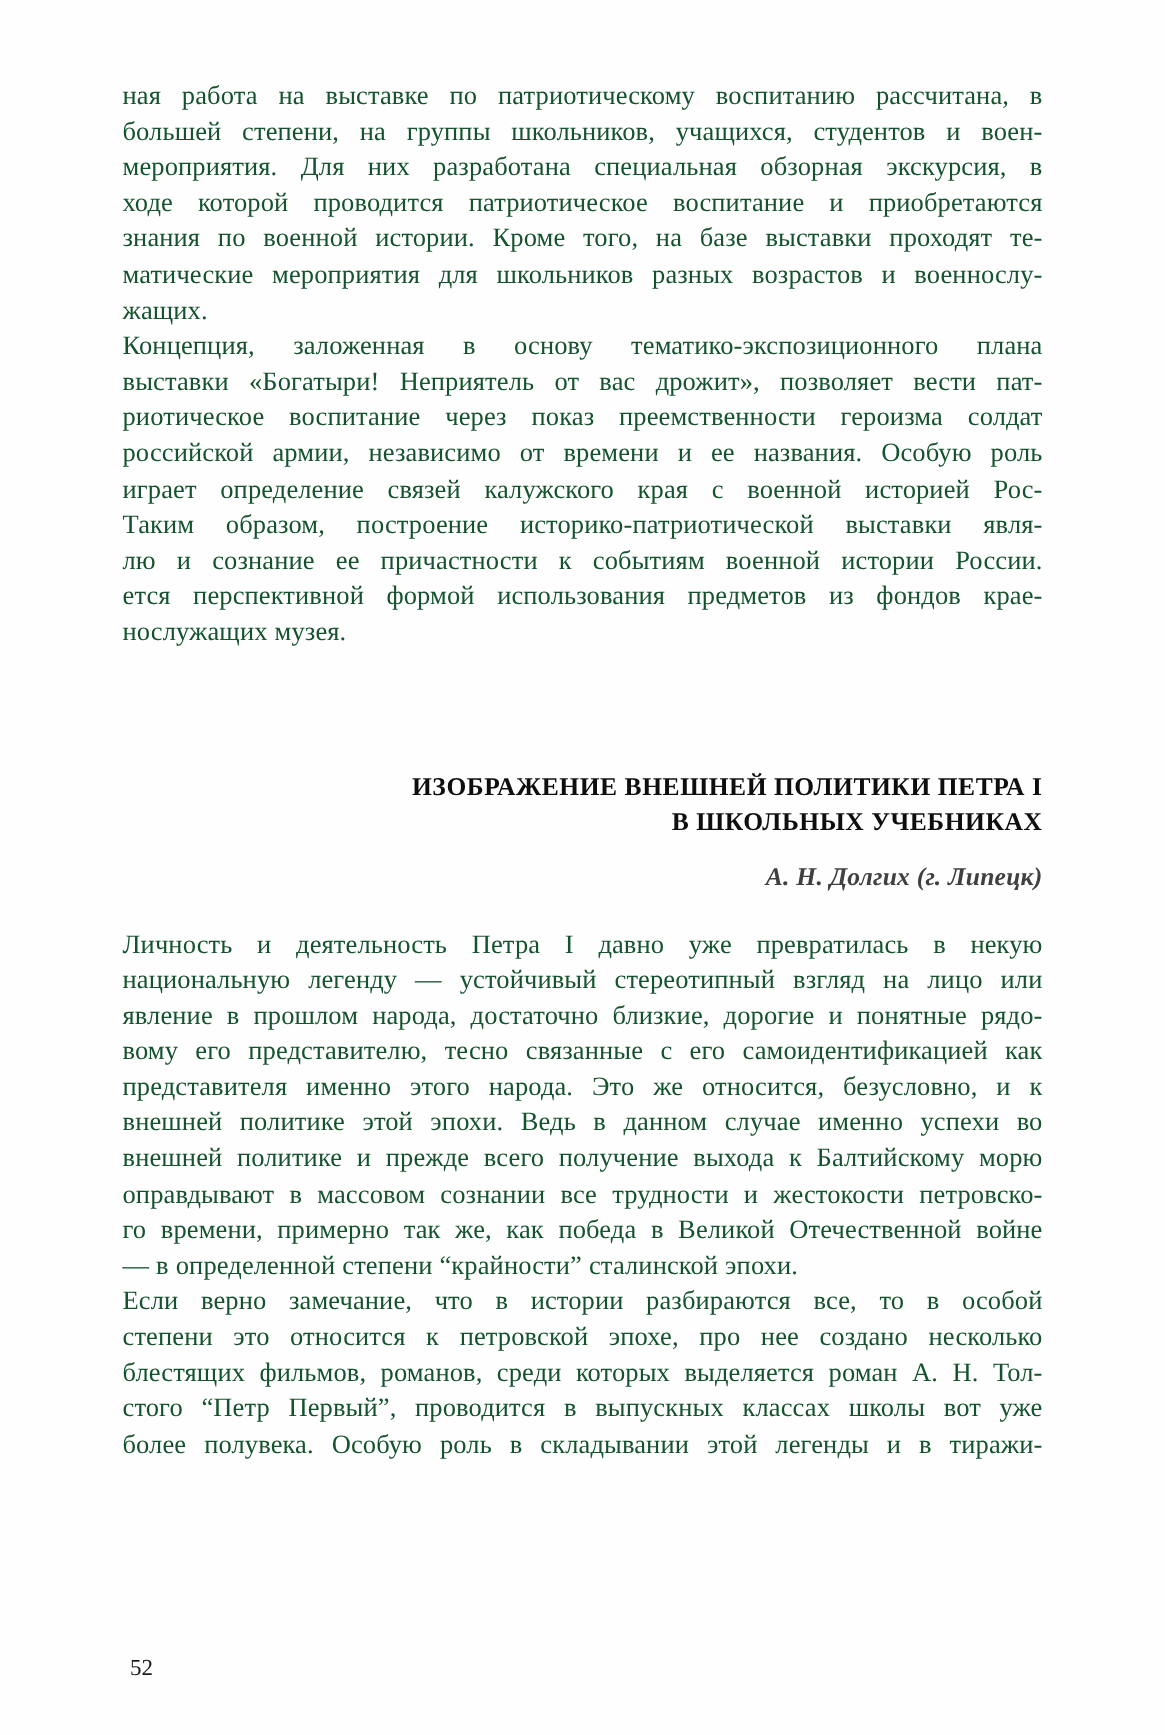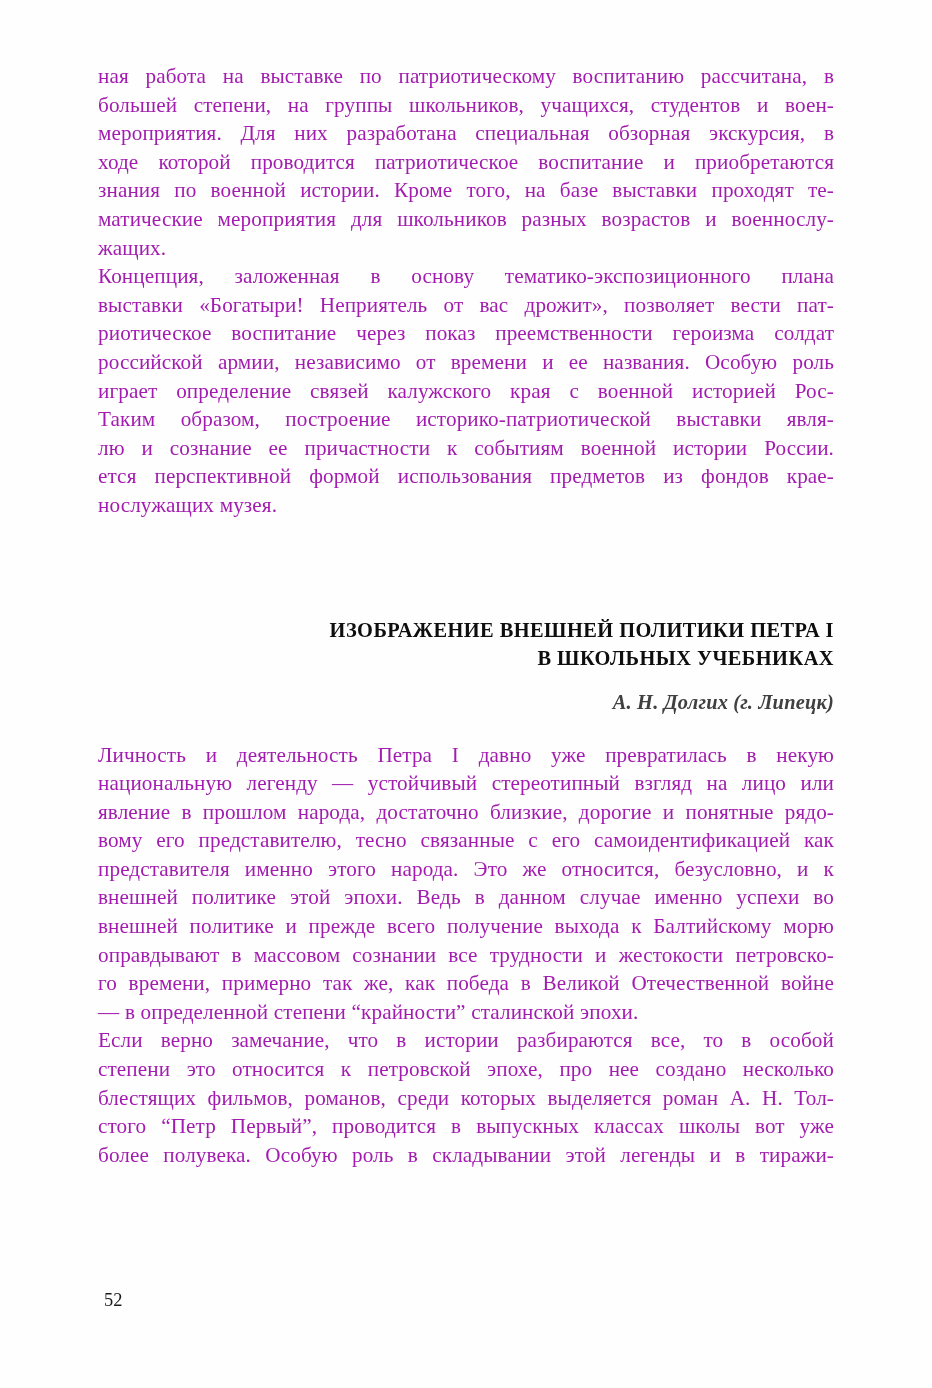--- a/index.html
+++ b/index.html
@@ -24,21 +24,21 @@
     left: 98px;
     top: 62px;
     width: 736px;
   }
   .para {
     margin: 0;
     font-size: 21.2px;
     line-height: 28.6px;
     text-align: justify;
     text-align-last: left;
-    color: #a21caf;
+    color: #14532d;
     letter-spacing: 0.1px;
     word-spacing: 0.2px;
     -webkit-font-smoothing: none;
   }
   .para .ln {
     display: block;
     white-space: nowrap;
   }
   
   .para .ln.j {
@@ -70,21 +70,21 @@
     font-style: italic;
     font-weight: bold;
     color: #404040;
     letter-spacing: 0.2px;
   }
   #body-block { margin-top: 26px; }
 
   .folio {
     position: absolute;
     left: 104px;
-    top: 1290px;
+    top: 1324px;
     font-size: 18.4px;
     line-height: 20px;
     color: #1a1a1a;
     font-family: "Liberation Serif", "DejaVu Serif", serif;
   }
 </style>
 </head>
 <body>
 
 <div id="page">

